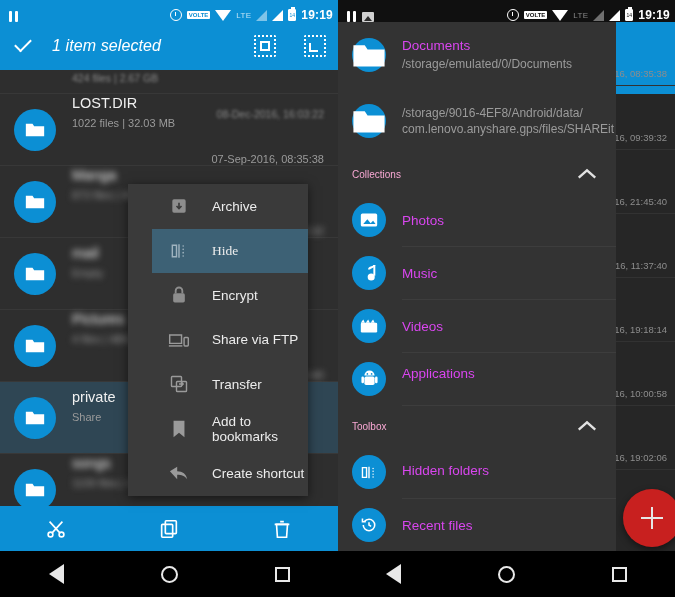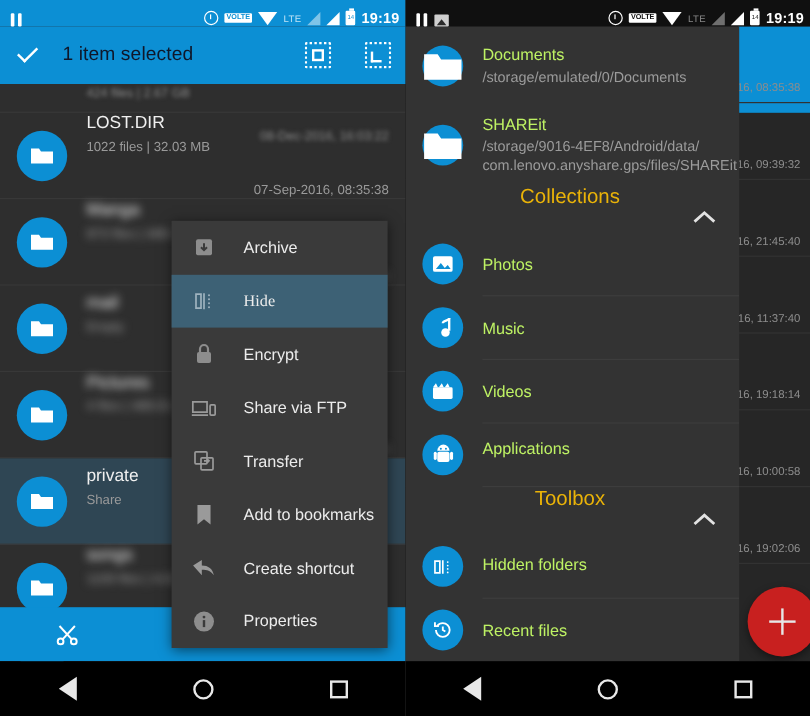--- a/index.html
+++ b/index.html
@@ -53,21 +53,21 @@
   
   .appbar {
     height:48px; background:#0c8fd4; display:flex; align-items:center;
     padding:0 12px; position:relative; z-index:30;
   }
   .appbar .check { width:22px; height:22px; position:relative; margin-right:18px; }
   .appbar .check::after{
     content:""; position:absolute; left:3px; top:4px; width:14px; height:7px;
     border-left:2.4px solid #fff; border-bottom:2.4px solid #fff; transform:rotate(-45deg);
   }
-  .appbar .title { color:#0f172a; font-size:16px; letter-spacing:.1px; }
+  .appbar .title { color:#ffffff; font-size:16px; letter-spacing:.1px;font-style:italic; }
   .appbar .actions { margin-left:auto; display:flex; gap:28px; }
   .sel-icon { width:22px; height:22px; border:2px dotted #fff; position:relative; border-radius:2px; }
   .sel-icon::after { content:""; position:absolute; left:4px; top:4px; right:4px; bottom:4px; border:2px solid #fff; }
   .sel-icon.partial { border-style:dotted; }
   .sel-icon.partial::after{ left:3px; top:6px; right:6px; bottom:3px; border:2px solid #fff; border-top:none; border-right:none;}
 
   
   .filelist { position:absolute; inset:70px 0 0 0; background:#2e2e2e; }
   .row {
     height:72px; display:flex; align-items:center; padding:0 14px;
@@ -83,22 +83,22 @@
   .row-txt { flex:1; min-width:0; }
   .row-name { color:#f0f0f0; font-size:14.5px; margin-bottom:6px; }
   .row-sub { color:#9a9a9a; font-size:11px; display:flex; justify-content:space-between; }
   .row-sub .meta { white-space:nowrap; }
   .row-sub .date { white-space:nowrap;margin-top:36px; }
   .blur .row-name, .blur .row-sub { filter:blur(3.4px); }
   .partial .row-sub { color:#8a8a8a; font-size:10.5px; filter:blur(1.6px); width:100%; }
 
   
   .ctxmenu {
-    position:absolute; left:143px; top:184px; width:180px;
-    background:#3a3a3a; z-index:35; box-shadow:0 2px 10px rgba(0,0,0,.55);
+    position:absolute; left:128px; top:184px; width:180px;
+    background:#3a3a3a; z-index:35; box-shadow:0 2px 10px rgba(0,0,0,.55);padding-left:24px;
   }
   .mi { height:44.5px; display:flex; align-items:center; padding:0 0 0 16px; }
   .mi.active { background:#3d6175;font-family:Liberation Serif, serif; }
   .mi .mi-icon { width:22px; height:22px; flex:0 0 22px; margin-right:22px; display:flex; align-items:center; justify-content:center; }
   .mi .mi-label { color:#ececec; font-size:13.5px; }
   .mi svg { display:block; }
 
   
   .actionbar {
     position:absolute; left:0; right:0; bottom:46px; height:45px;
@@ -137,25 +137,25 @@
     background:#333333; z-index:25; overflow:hidden;
   }
   .d-row { height:52px; display:flex; align-items:center; padding:0 0 0 14px; }
   .d-row.tall { height:66px; }
   .d-ic {
     width:34px; height:34px; border-radius:50%; background:#0c8fd4; flex:0 0 34px;
     margin-right:16px; display:flex; align-items:center; justify-content:center;
   }
   .d-ic svg { display:block; }
   .d-txt { min-width:0; }
-  .d-name { color:#bef264; font-size:13.5px; margin-bottom:3px; }
+  .d-name { color:#d946ef; font-size:13.5px; margin-bottom:3px; }
   .d-path { color:#9b9b9b; font-size:12px; line-height:1.35; }
   .d-sep { height:1px; background:#3d3d3d; margin-left:64px; }
   .d-head {
-    height:40px; display:flex; align-items:center; padding:0 18px 0 14px; color:#eab308; font-size:17px;flex-direction:column;
+    height:40px; display:flex; align-items:center; padding:0 18px 0 14px; color:#f9a8d4; font-size:10px;
   }
   .d-head .chev { margin-left:auto; }
   .chev svg { display:block; }
 </style>
 </head>
 <body>
 
 <div class="screens">
 
   <div class="phone left">
@@ -378,30 +378,20 @@
           <span class="mi-label">Add to bookmarks</span>
         </div>
         <div class="mi">
           <span class="mi-icon">
             <svg width="22" height="20" viewBox="0 0 24 22">
               <path d="M10 4v5c6 0 10 3 11 9-3-4-6-5-11-5v5L2 9z" fill="#9a9a9a"></path>
             </svg>
           </span>
           <span class="mi-label">Create shortcut</span>
         </div>
-        <div class="mi">
-          <span class="mi-icon">
-            <svg width="20" height="20" viewBox="0 0 24 24">
-              <circle cx="12" cy="12" r="10" fill="#8d8d8d"></circle>
-              <circle cx="12" cy="7.5" r="1.4" fill="#3a3a3a"></circle>
-              <rect x="10.8" y="10.5" width="2.4" height="7" fill="#3a3a3a"></rect>
-            </svg>
-          </span>
-          <span class="mi-label">Properties</span>
-        </div>
       </div>
 
     <div class="navbar">
       <div class="nav-back"></div>
       <div class="nav-home"></div>
       <div class="nav-rec"></div>
     </div>
   </div>
 
   <div class="phone right">
@@ -461,21 +451,20 @@
             <div class="d-path">/storage/emulated/0/Documents</div>
           </div>
         </div>
         <div class="d-row tall">
           <div class="d-ic">
             <svg viewBox="0 0 24 20">
               <path d="M1 3h8l2 3h12v12H1z" fill="#fff"></path>
             </svg>
           </div>
           <div class="d-txt">
-            <div class="d-name">SHAREit</div>
             <div class="d-path">/storage/9016-4EF8/Android/data/<br>com.lenovo.anyshare.gps/files/SHAREit</div>
           </div>
         </div>
         <div class="d-head">
           <span>Collections</span>
           <span class="chev">
             <svg width="22" height="14" viewBox="0 0 24 14" fill="none" stroke="#e2e2e2" stroke-width="2.6">
               <path d="M3 11l9-8 9 8"></path>
             </svg>
           </span>

